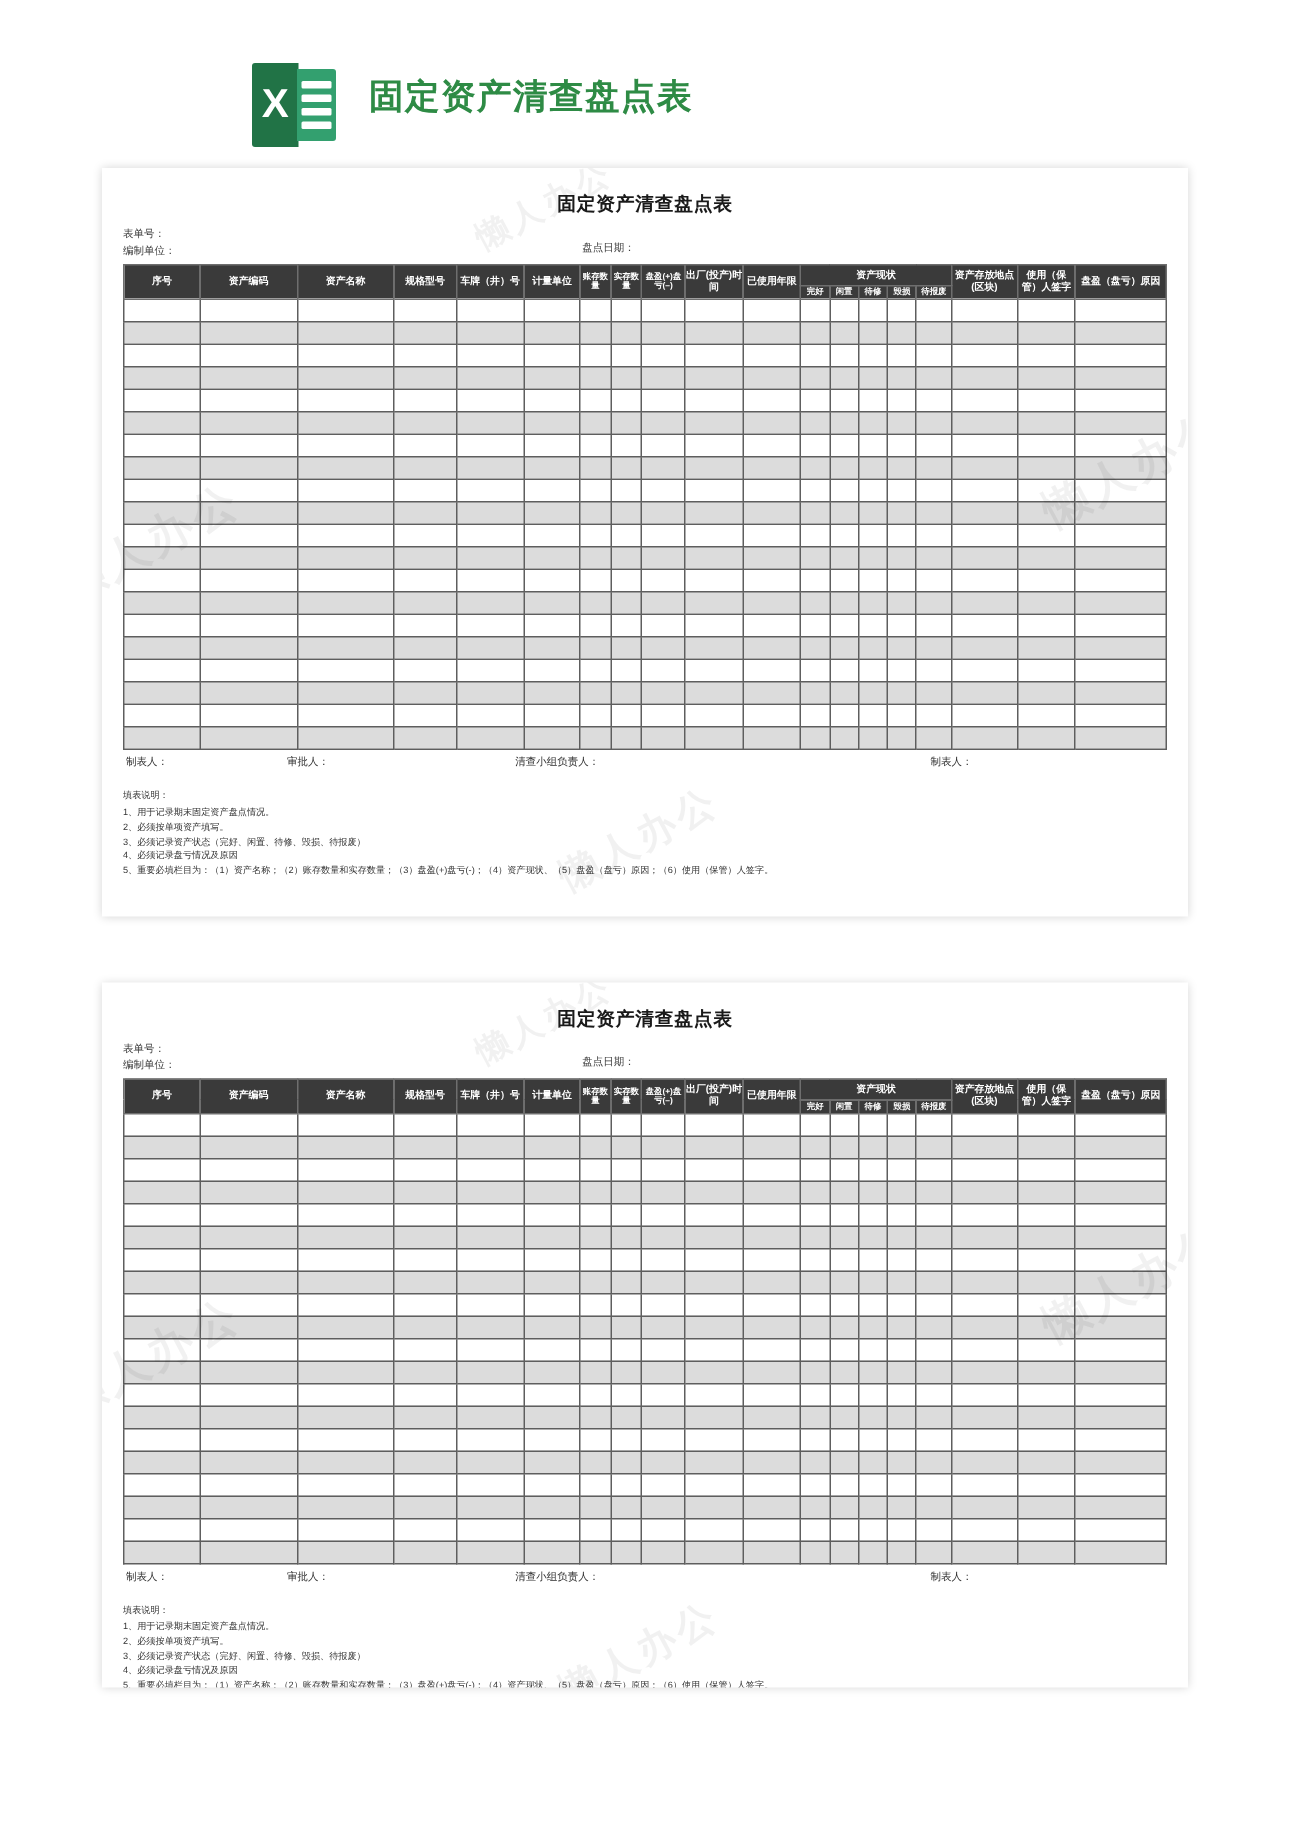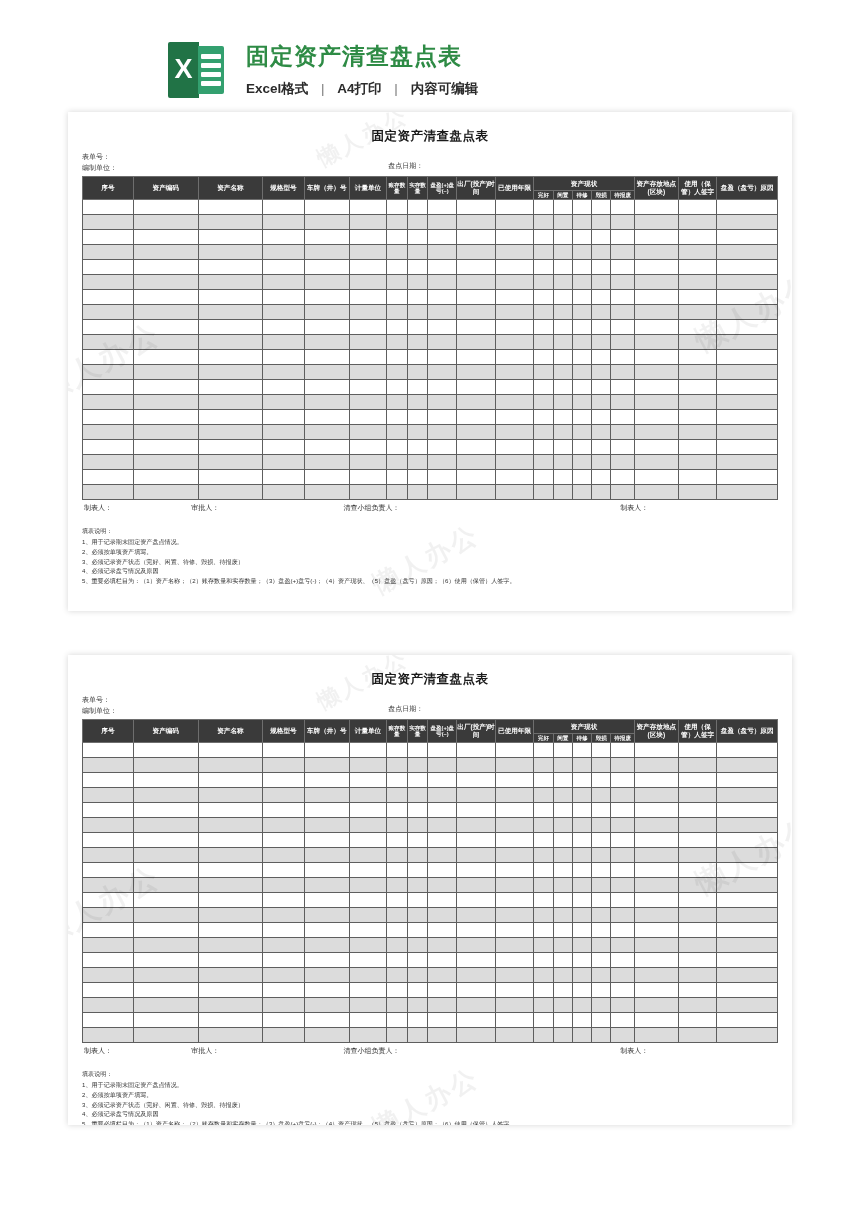--- a/index.html
+++ b/index.html
@@ -201,27 +201,20 @@
     </div>
     <div class="leaf-right">
       <i></i>
         <i></i>
         <i></i>
         <i></i>
     </div>
   </div>
   <div class="mast-text">
     <div class="mast-title">固定资产清查盘点表</div>
-    <div class="mast-sub">
-      <span>Excel格式</span>
-      <span class="sep">|</span>
-      <span>A4打印</span>
-      <span class="sep">|</span>
-      <span>内容可编辑</span>
-    </div>
   </div>
 </div>
 
 <div class="page" id="page-1">
   <div class="wm wm-a">懒人办公</div>
   <div class="wm wm-b">懒人办公</div>
   <div class="wm wm-c">懒人办公</div>
   <div class="wm wm-d">懒人办公</div>
 
   <div class="doc-title">固定资产清查盘点表</div>

